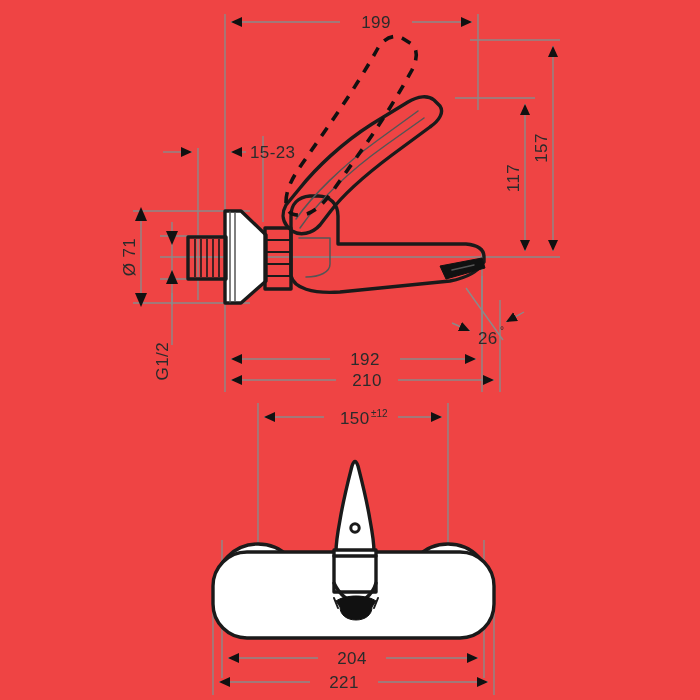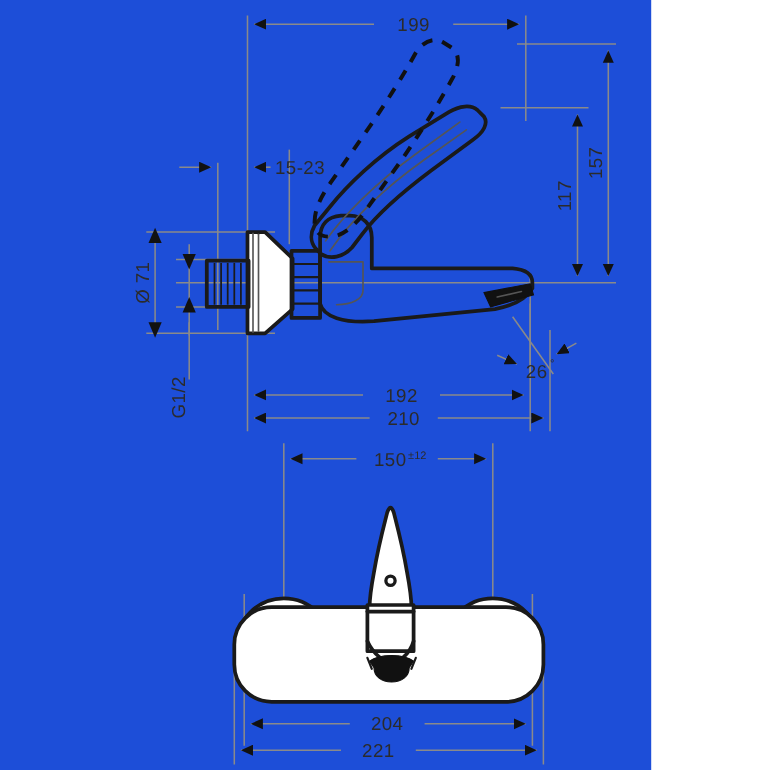--- a/index.html
+++ b/index.html
@@ -6,23 +6,23 @@
   html, body {
     margin: 0;
     padding: 0;
     background: #ffffff;
   }
   body {
     font-family: "Liberation Sans", sans-serif;
   }
   #drawing-root {
     position: relative;
-    width: 592px;
+    width: 700px;
     height: 700px;
-    background: #1d4ed8;
+    background: #ef4444;
     overflow: hidden;
   }
   #drawing-svg {
     position: absolute;
     left: 0;
     top: 0;
     width: 700px;
     height: 700px;
     display: block;
   }

